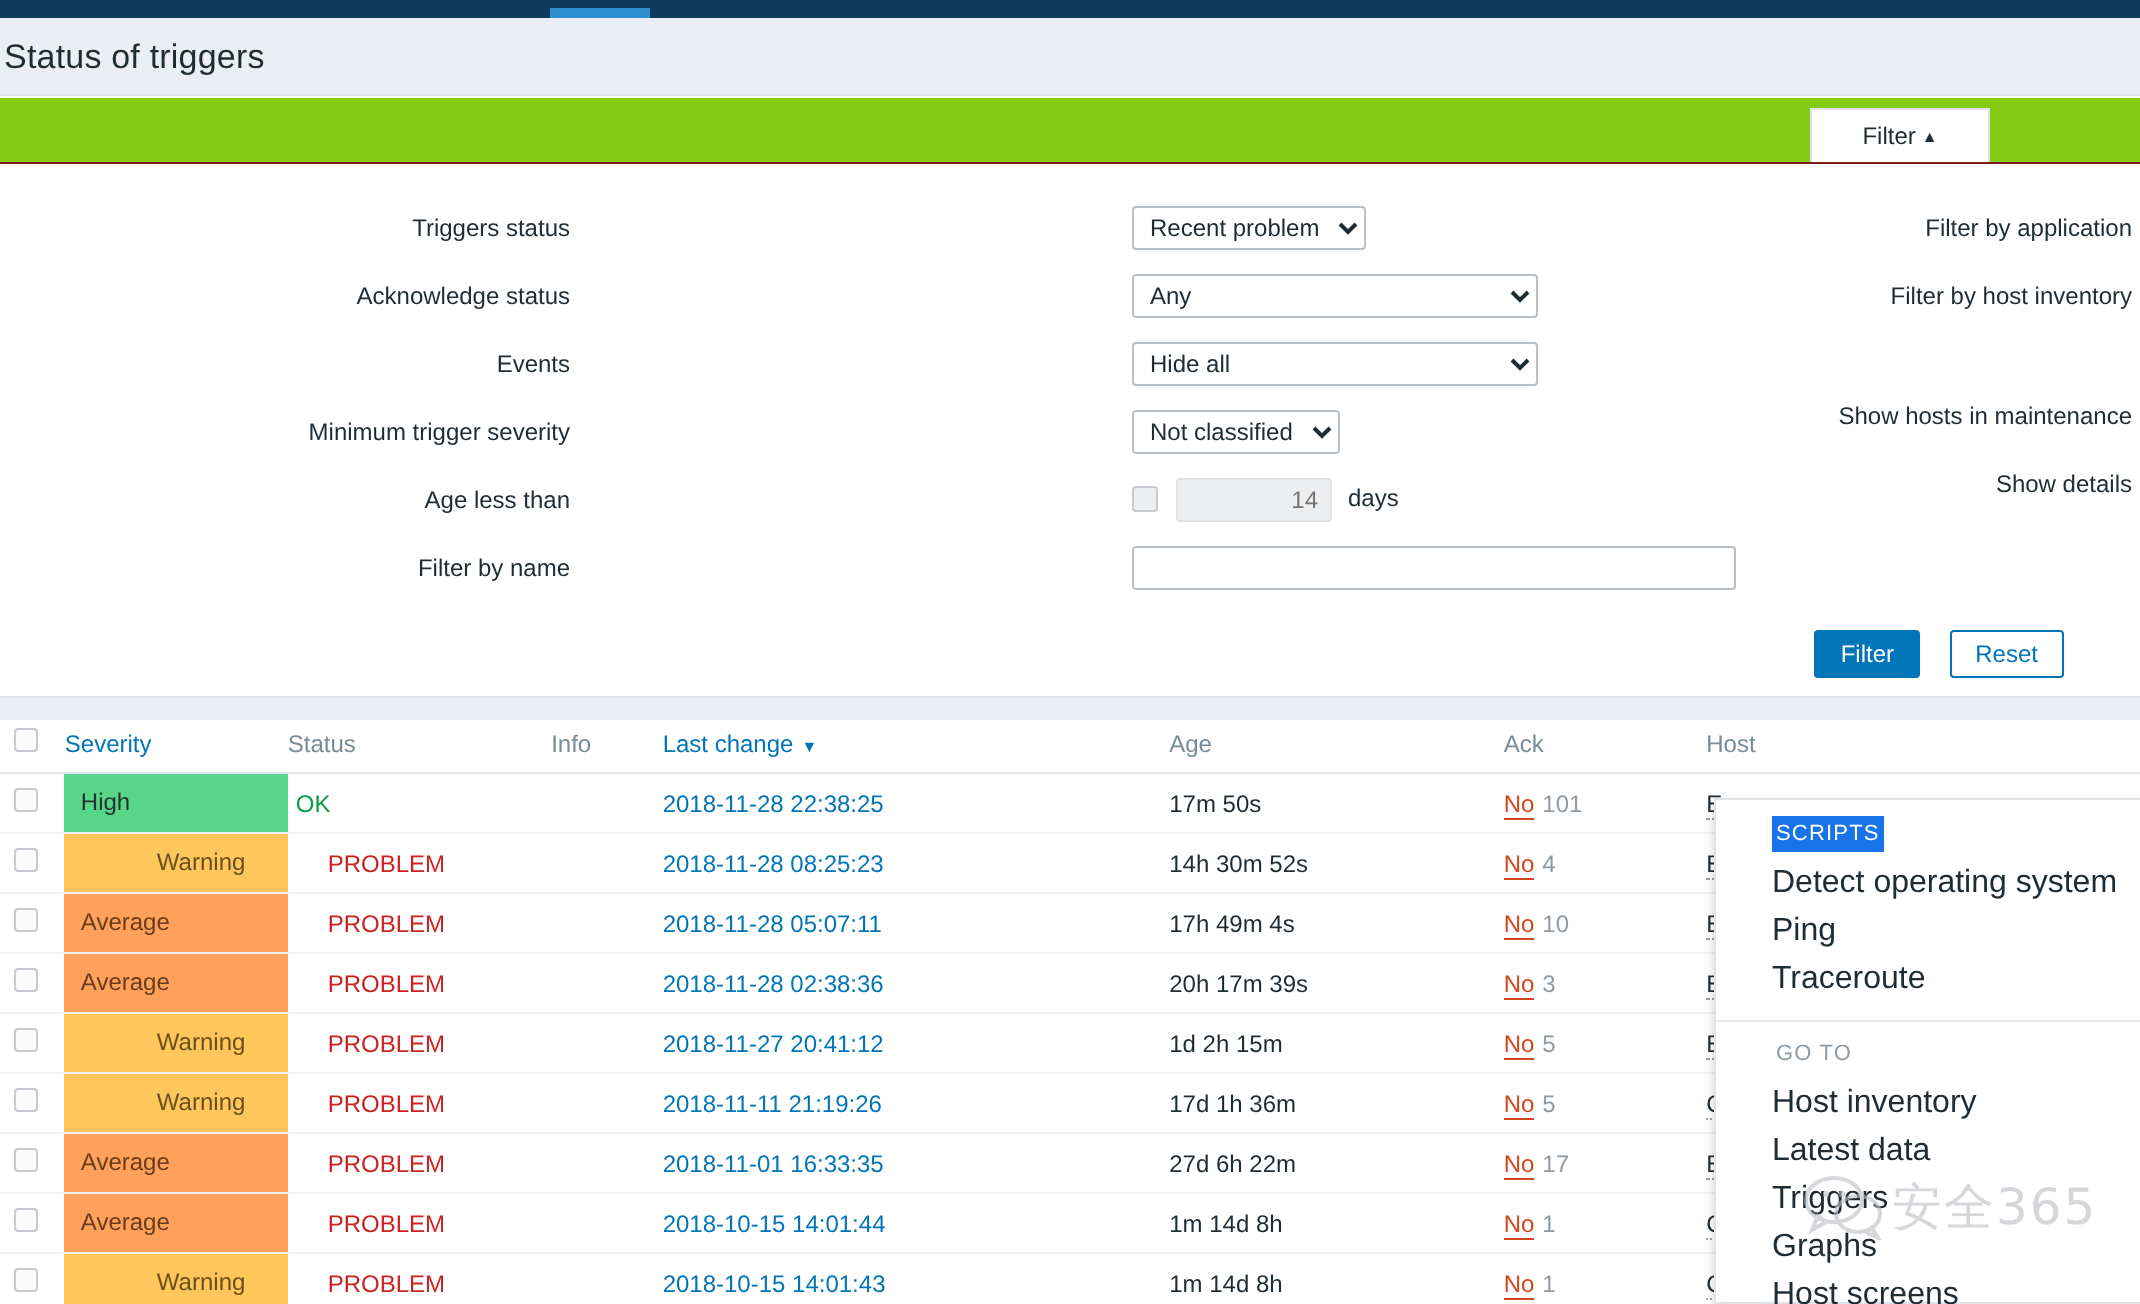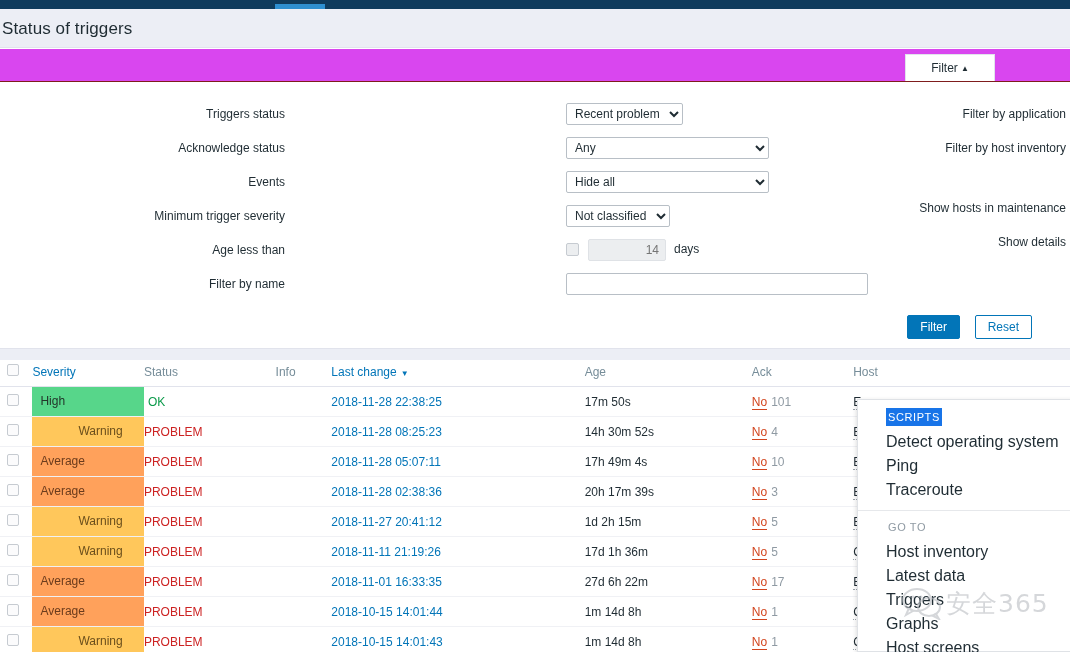--- a/index.html
+++ b/index.html
@@ -53,21 +53,21 @@
     font-weight: normal;
     letter-spacing: 0.1px;
   }
 
   
   .filter-tabstrip {
     position: absolute;
     top: 49px; left: 0;
     width: 1070px;
     height: 32px;
-    background: #d946ef;
+    background: #84cc16;
   }
   .filter-tab {
     position: absolute;
     right: 75px;
     top: 5px;
     width: 90px;
     height: 27px;
     background: #ffffff;
     border: 1px solid #e1e3ec;
     border-bottom: none;
@@ -284,21 +284,21 @@
     line-height: 29px;
     padding-left: 8px;
     color: #4a3d2e;
     font-size: 12px;
   }
   .sev-high    { background: #57d68a; color: #23352a; }
   .sev-warning { background: #ffc75b; color: #6b4f1c; padding-left: 46px; }
   .sev-average { background: #ffa15b; color: #6b3b1c; }
 
   .status-ok      { color: #0b9a4a; padding-left: 4px; }
-  .status-problem { color: #cc2222; padding-left: 0; }
+  .status-problem { color: #cc2222; padding-left: 20px; }
 
   .link-blue {
     color: #0275b8;
     text-decoration: none;
     cursor: pointer;
   }
   .ack-no {
     color: #d2451e;
     border-bottom: 1px solid #d2451e;
     cursor: pointer;

